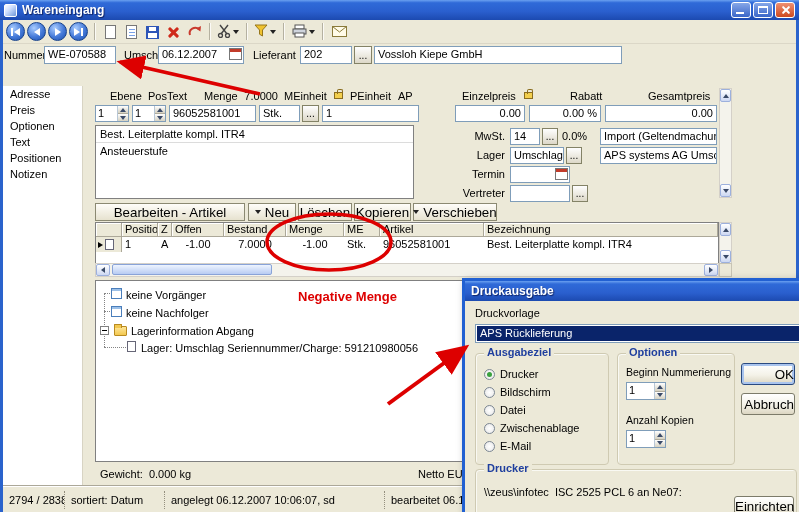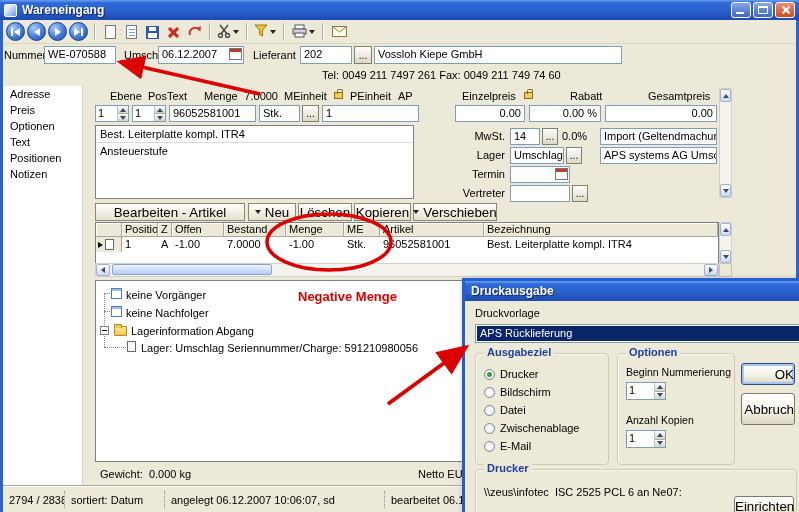--- a/index.html
+++ b/index.html
@@ -94,21 +94,21 @@
 .btn{position:absolute;background:linear-gradient(#ffffff,#f4f2e8 55%,#dcd6c2);
   border:1px solid #7c7b6a;border-radius:3px;text-align:right}
 .btn.def{border:1px solid #2a4a80;box-shadow:inset 0 0 0 2px #a9c4ee}
 
 
 .ptable{position:absolute;background:#fff;border:1px solid #808080}
 .trow{display:flex}
 .th{background:#ece9d8;border-right:1px solid #aca899;border-bottom:1px solid #aca899;
   box-shadow:inset 1px 1px 0 #fff;padding:0 3px;height:14px;line-height:13px;overflow:hidden;white-space:nowrap;flex:none}
 .td{padding:0 3px;height:15px;line-height:15px;overflow:hidden;white-space:nowrap;flex:none}
-.ra{text-align:left}
+.ra{text-align:center}
 .marker-cell{background:#ece9d8;border-right:1px solid #aca899;display:flex;align-items:center;gap:2px;padding:0 2px;flex:none}
 .mini-doc{width:9px;height:11px;background:#fff;border:1px solid #667}
 
 
 .treepanel{position:absolute;background:#fff;border:1px solid #808080}
 .tlbl{position:absolute;white-space:nowrap}
 .exp{position:absolute;width:9px;height:9px;background:#fff;border:1px solid #808080}
 .exp::before{content:"";position:absolute;left:1px;right:1px;top:3px;height:1px;background:#000}
 .node{position:absolute;width:11px;height:11px;background:#fff;border:1px solid #4a7ebb;box-shadow:inset 0 2px 0 #9cc0e8}
 .folder{position:absolute;width:13px;height:10px;background:linear-gradient(#ffe69a,#f3c84f);
@@ -239,21 +239,20 @@
   <div class="tb" style="left:44px;top:46px;width:72px;height:18px">WE-070588</div>
   <span class="lab" style="left:124px;top:49px">Umschl</span>
   <div class="tb" style="left:158px;top:46px;width:86px;height:18px">
     <span>06.12.2007</span>
     <span class="cal" style="right:1px;top:1px"></span>
   </div>
   <span class="lab" style="left:253px;top:49px">Lieferant</span>
   <div class="tb" style="left:300px;top:46px;width:52px;height:18px">202</div>
   <button class="dots" style="left:354px;top:46px;width:18px;height:18px">...</button>
   <div class="tb" style="left:374px;top:46px;width:248px;height:18px">Vossloh Kiepe GmbH</div>
-  <span class="lab" style="left:322px;top:69px">Tel: 0049 211 7497 261   Fax: 0049 211 749 74 60</span>
 
   <div class="a sidebar">
     <div class="side-item">Adresse</div>
     <div class="side-item">Preis</div>
     <div class="side-item">Optionen</div>
     <div class="side-item">Text</div>
     <div class="side-item">Positionen</div>
     <div class="side-item">Notizen</div>
   </div>
 
@@ -487,21 +486,21 @@
               <i class="t t-u-s"></i>
             </span>
             <span class="sbn">
               <i class="t t-d-s"></i>
             </span>
           </span>
       </div>
     </div>
 
     <button class="btn def" style="left:276px;top:82px;width:54px;height:22px">OK</button>
-    <button class="btn" style="left:276px;top:112px;width:54px;height:32px">Abbruch</button>
+    <button class="btn" style="left:276px;top:112px;width:54px;height:22px">Abbruch</button>
 
     <div class="grp" style="left:10px;top:188px;width:322px;height:64px">
       <span class="grp-lbl">Drucker</span>
       <span class="lab pre" style="left:8px;top:16px">\\zeus\infotec  ISC 2525 PCL 6 an Ne07:</span>
       <button class="btn" style="left:258px;top:26px;width:60px;height:20px">Einrichten</button>
     </div>
   </div>
 
   <svg class="overlay" width="799" height="512" viewBox="0 0 799 512">
     <defs>

